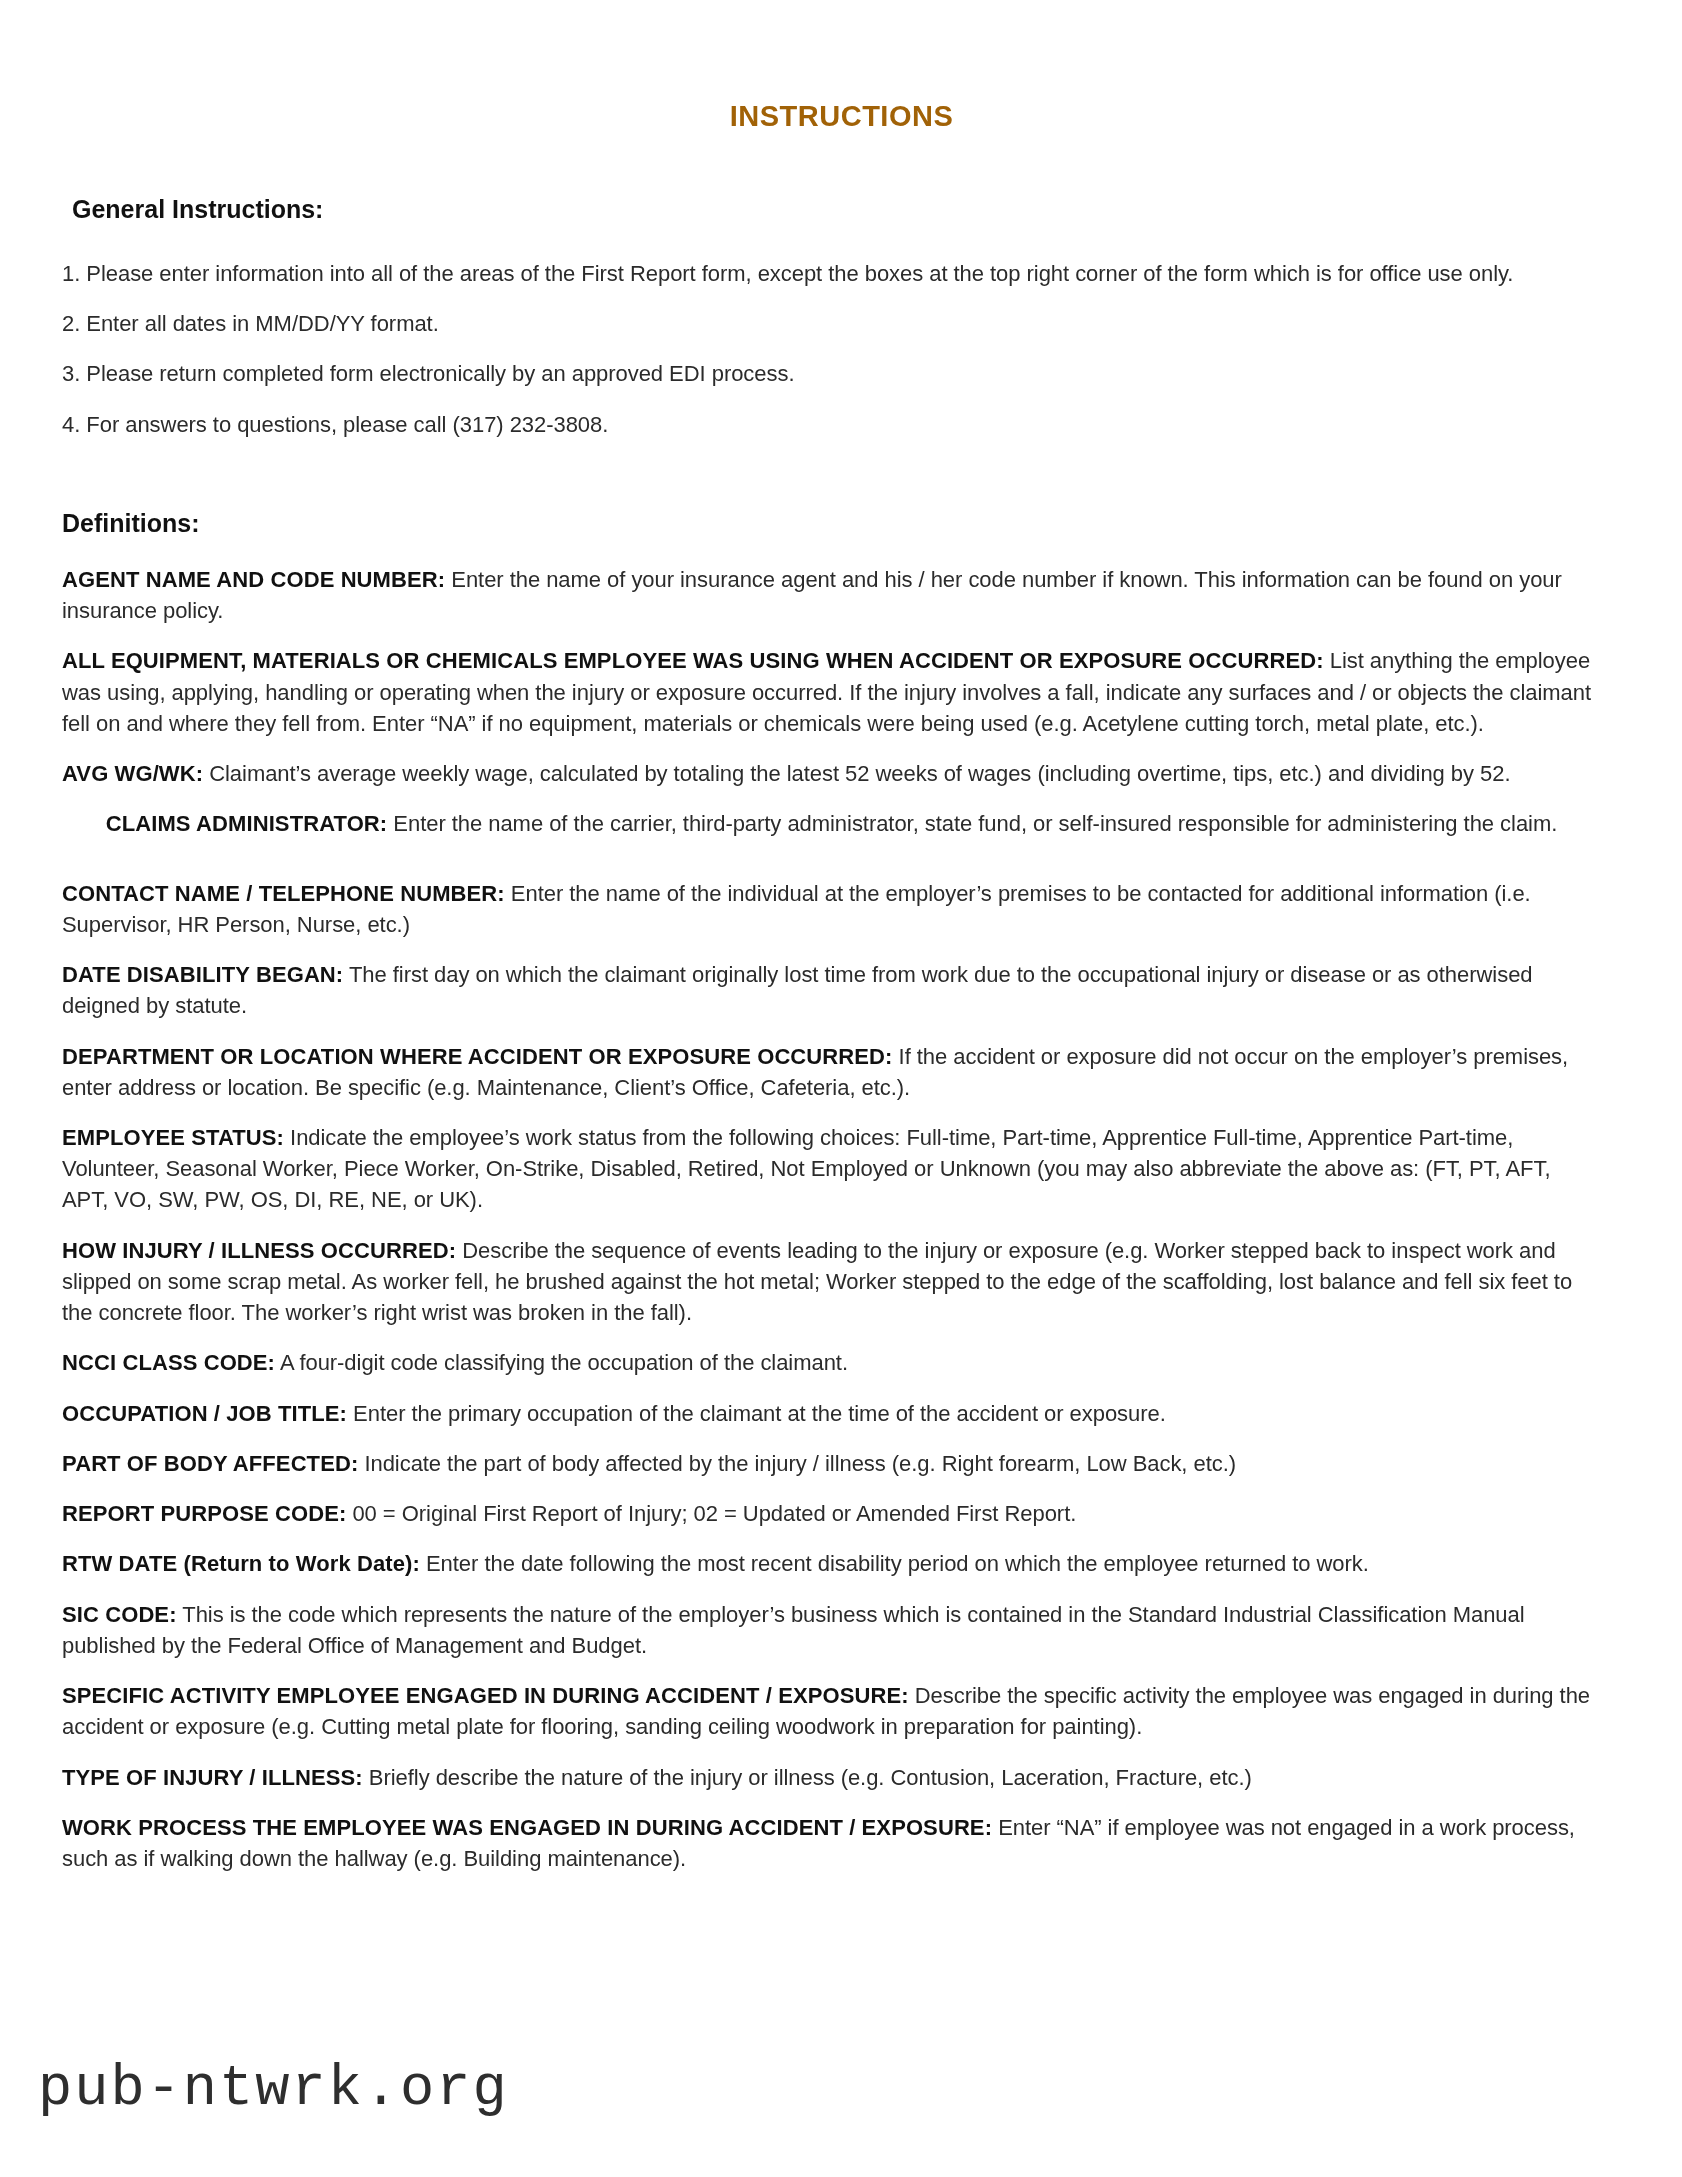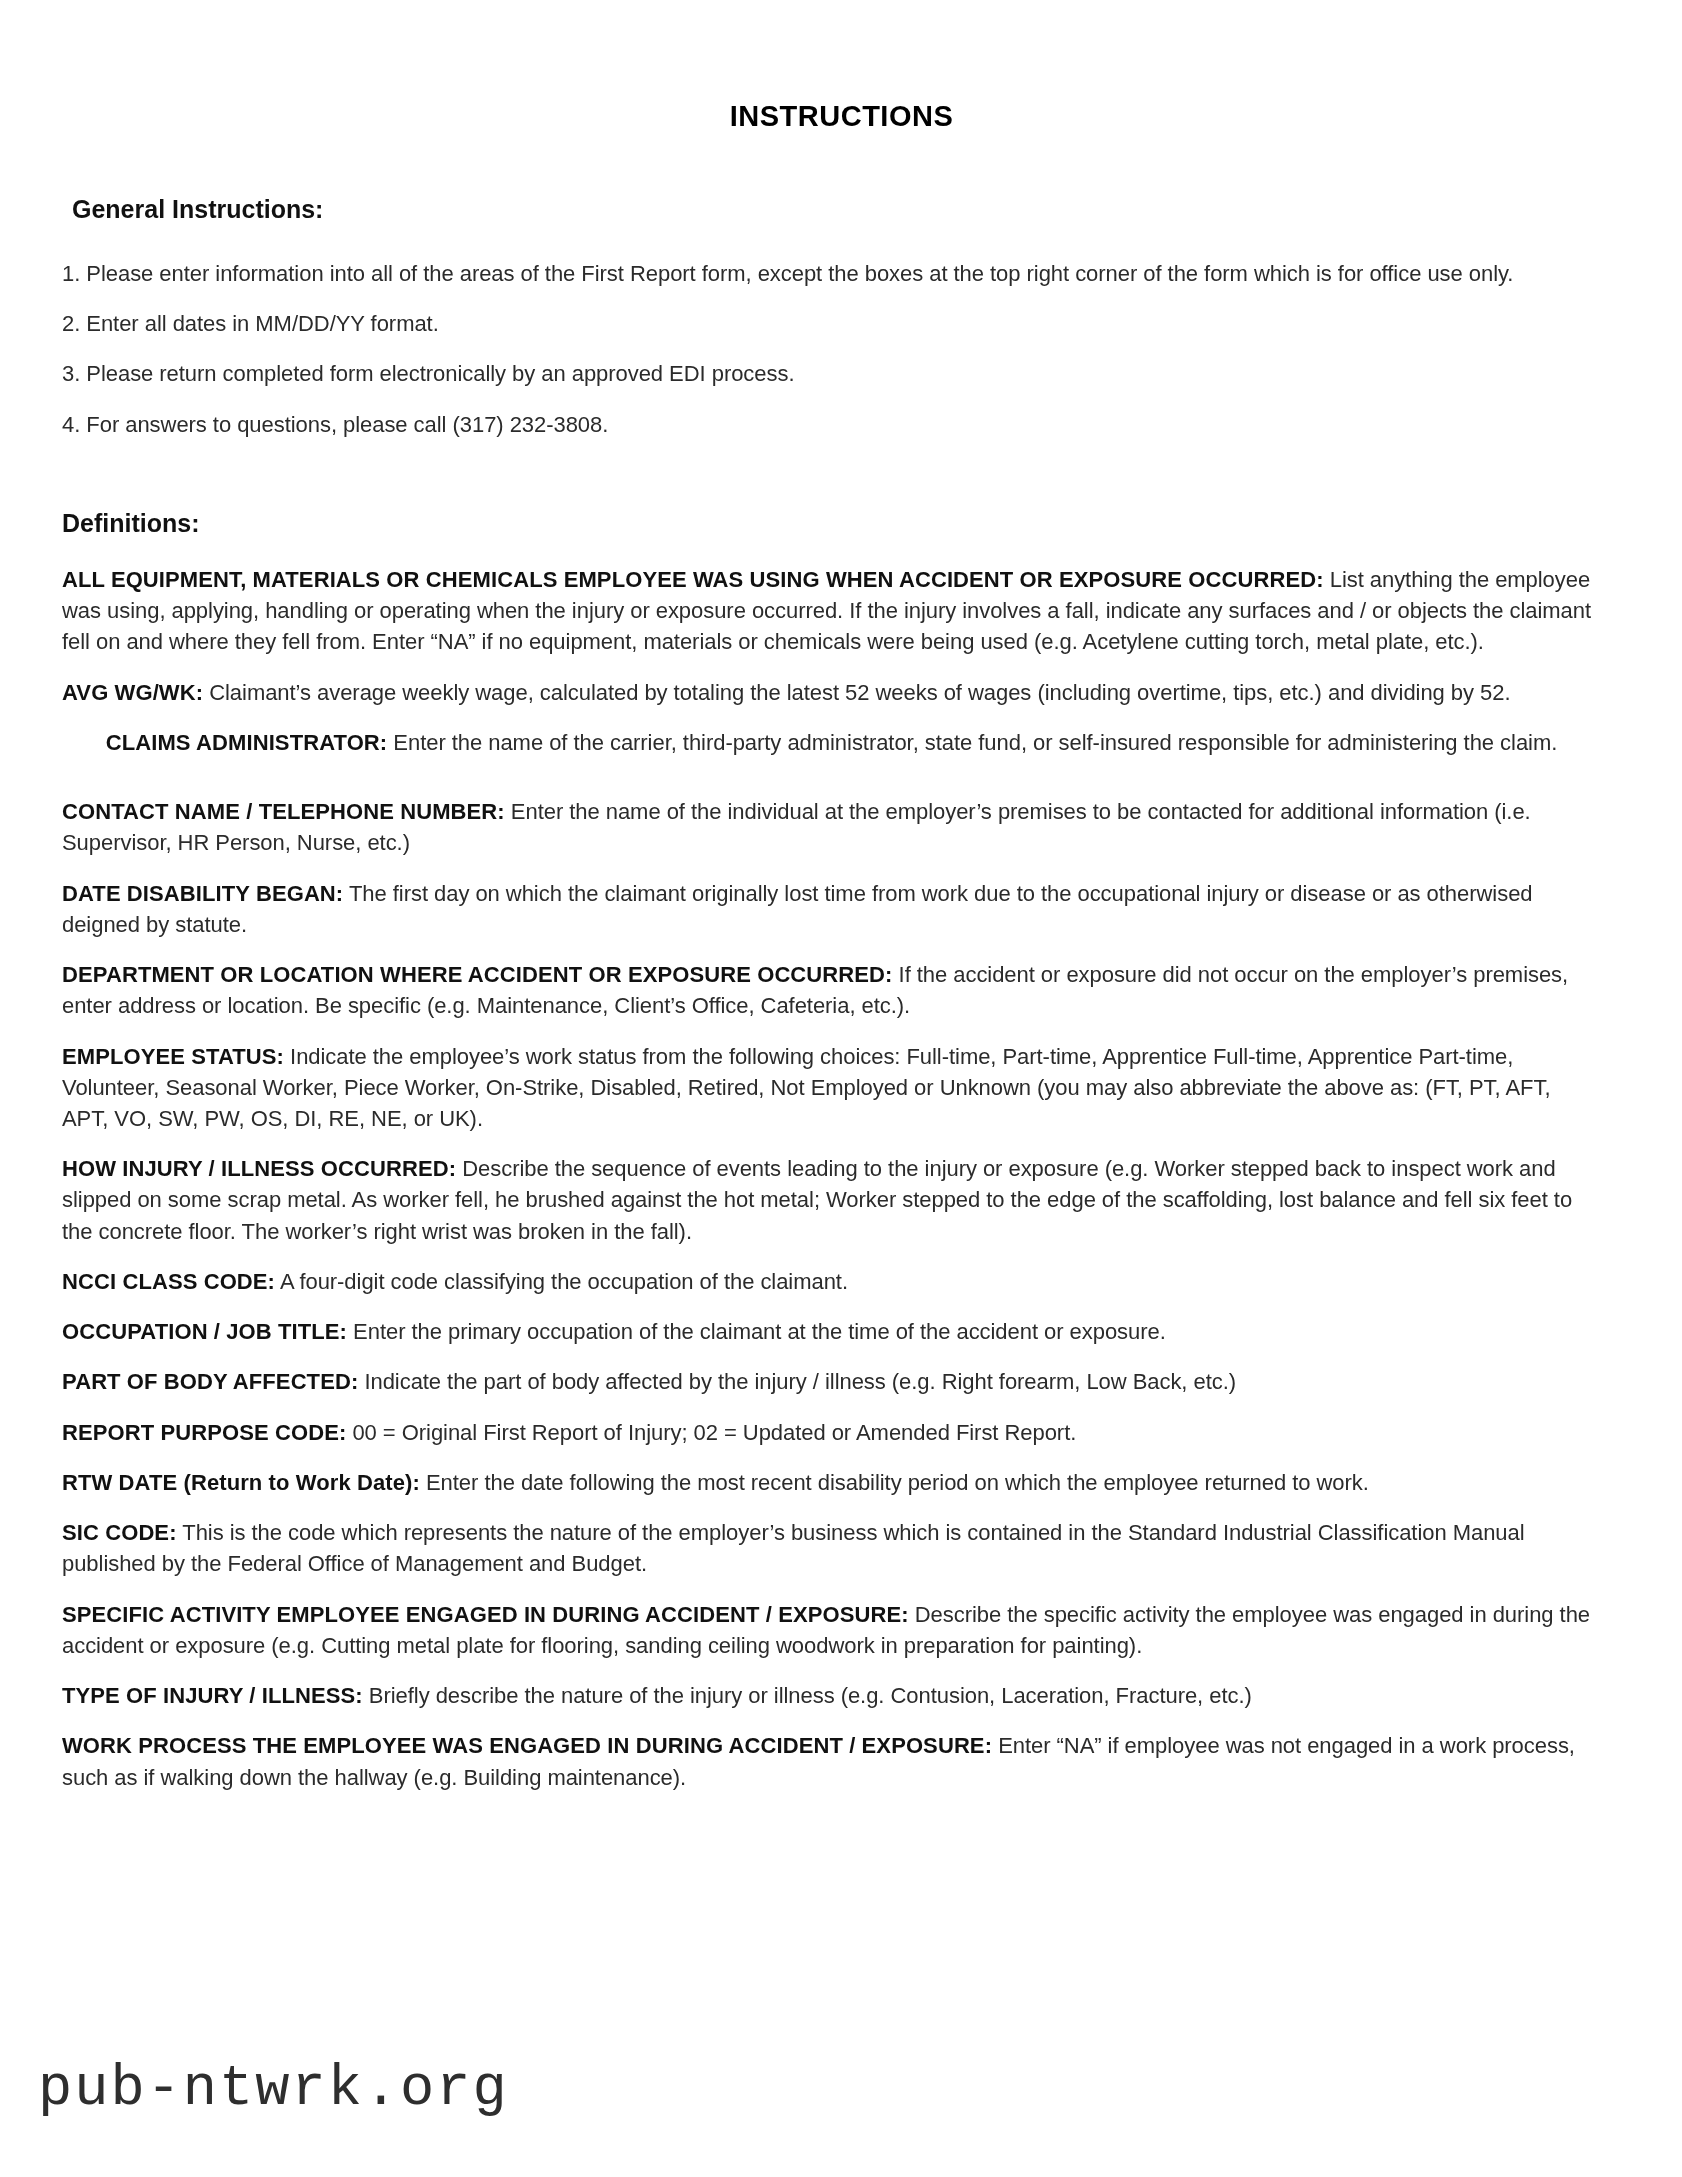--- a/index.html
+++ b/index.html
@@ -23,21 +23,21 @@
     padding: 0;
   }
 
   .doc-title {
     text-align: center;
     font-weight: bold;
     font-size: 29px;
     letter-spacing: 0.5px;
     margin: 0;
     padding-top: 100px;
-    color: #000000;
+    color: #a16207;
   }
 
   .content {
     padding: 0 82px 0 62px;
   }
 
   .section-head {
     font-weight: bold;
     font-size: 25px;
     color: #111111;
@@ -115,20 +115,21 @@
       <p class="para">1. Please enter information into all of the areas of the First Report form, except the boxes at the top right corner of the form which is for office use only.</p>
       <p class="para">2. Enter all dates in MM/DD/YY format.</p>
       <p class="para">3. Please return completed form electronically by an approved EDI process.</p>
       <p class="para">4. For answers to questions, please call (317) 232-3808.</p>
     </div>
 
     <h2 class="section-head def-head">Definitions:</h2>
 
     <div class="def-list">
 
+      <p class="para def-item"><span class="def-term">AGENT NAME AND CODE NUMBER:</span><span class="def-text"> Enter the name of your insurance agent and his / her code number if known. This information can be found on your insurance policy.</span></p>
 
       <p class="para def-item"><span class="def-term">ALL EQUIPMENT, MATERIALS OR CHEMICALS EMPLOYEE WAS USING WHEN ACCIDENT OR EXPOSURE OCCURRED:</span><span class="def-text"> List anything the employee was using, applying, handling or operating when the injury or exposure occurred. If the injury involves a fall, indicate any surfaces and / or objects the claimant fell on and where they fell from. Enter “NA” if no equipment, materials or chemicals were being used (e.g. Acetylene cutting torch, metal plate, etc.).</span></p>
 
       <p class="para def-item"><span class="def-term">AVG WG/WK:</span><span class="def-text"> Claimant’s average weekly wage, calculated by totaling the latest 52 weeks of wages (including overtime, tips, etc.) and dividing by 52.</span></p>
 
       <p class="para def-item extra-gap"><span class="def-term">CLAIMS ADMINISTRATOR:</span><span class="def-text"> Enter the name of the carrier, third-party administrator, state fund, or self-insured responsible for administering the claim.</span></p>
 
       <p class="para def-item"><span class="def-term">CONTACT NAME / TELEPHONE NUMBER:</span><span class="def-text"> Enter the name of the individual at the employer’s premises to be contacted for additional information (i.e. Supervisor, HR Person, Nurse, etc.)</span></p>
 
       <p class="para def-item"><span class="def-term">DATE DISABILITY BEGAN:</span><span class="def-text"> The first day on which the claimant originally lost time from work due to the occupational injury or disease or as otherwised deigned by statute.</span></p>

